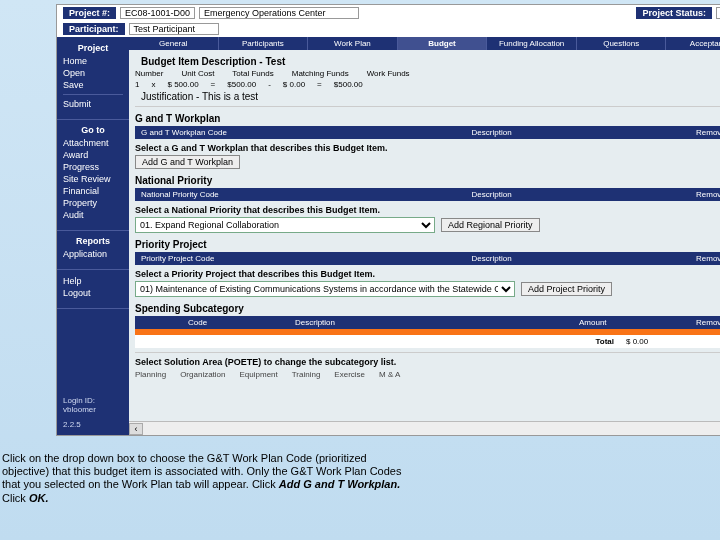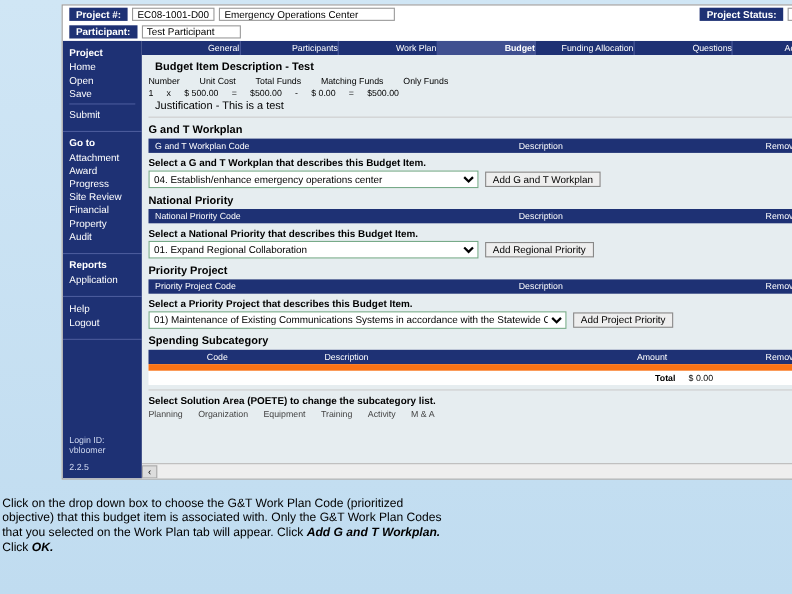--- a/index.html
+++ b/index.html
@@ -2,31 +2,31 @@
 <html><head>
 <meta charset="utf-8">
 <style>
   * { box-sizing: border-box; margin: 0; padding: 0; }
   body { font-family: Arial, sans-serif; font-size: 10px; background: #fff; width: 720px; }
   .slide { width: 720px; height: 540px; position: relative; background: linear-gradient(#d0e6f5, #c0dcf0); }
   .app-frame { position: absolute; left: 56px; top: 4px; width: 701px; height: 432px; background: #fff; border: 1px solid #999; display: flex; flex-direction: column; overflow: hidden; }
   .app-body { flex: 1; display: flex; overflow: hidden; }
   .sidebar { width: 72px; background: #1e3174; color: #fff; display: flex; flex-direction: column; font-size: 9px; padding: 4px 0; }
   .side-group { padding: 2px 6px 6px 6px; }
-  .side-head { font-weight: bold; color: #fff; margin-bottom: 2px; }
+  .side-head { font-weight: bold; color: #fff; margin-bottom: 2px; text-align: center; }
   .side-item { color: #fff; padding: 1px 0; cursor: pointer; }
   .side-divider { border-top: 1px solid #4a5a9b; margin: 3px 0; }
   .side-login { font-size: 8px; padding: 4px 6px; color: #cfd8f0; margin-top: auto; }
   .side-version { font-size: 8px; color: #cfd8f0; padding: 2px 6px; }
   .main { flex: 1; background: #e6edf0; overflow: hidden; display: flex; flex-direction: column; }
   .hdr-row { display: flex; align-items: center; padding: 2px 6px; font-size: 9px; gap: 4px; }
   .hdr-row .lbl { background: #1e3174; color: #fff; padding: 1px 6px; font-weight: bold; }
   .hdr-val { background: #fff; border: 1px solid #999; padding: 0 4px; min-width: 70px; display: inline-block; }
   .tabrow { display: flex; background: #1e3174; }
-  .tabrow .tab { flex: 1; text-align: right; color: #fff; font-size: 8px; padding: 2px 0; border-right: 1px solid #4a5a9b; cursor: pointer; }
+  .tabrow .tab { flex: 1; text-align: center; color: #fff; font-size: 8px; padding: 2px 0; border-right: 1px solid #4a5a9b; cursor: pointer; }
   .tabrow .tab.active { background: #405090; font-weight: bold; }
   .content { flex: 1; overflow-y: auto; padding: 4px 6px; }
   .section-title { font-weight: bold; font-size: 10px; margin: 6px 0 2px 0; color: #000; }
   .plain-line { font-size: 10px; margin: 2px 6px; }
   .mini-table { display: flex; gap: 18px; font-size: 8px; margin: 2px 0 0 0; }
   .darkbar { background: #1e3174; color: #fff; display: flex; font-size: 8px; }
   .darkbar > div { padding: 2px 6px; }
   .darkbar .c1 { flex: 3; }
   .darkbar .c2 { flex: 2; }
   .darkbar .c3 { width: 60px; text-align: left; }
@@ -116,21 +116,21 @@
           <div class="tab">Acceptance</div>
         </div>
 
         <div class="content">
           <div class="plain-line" style="font-weight:bold">Budget Item Description - Test</div>
           <div class="mini-table">
             <span>Number</span>
             <span>Unit Cost</span>
             <span>Total Funds</span>
             <span>Matching Funds</span>
-            <span>Only Funds</span>
+            <span>Work Funds</span>
           </div>
           <div class="mini-table" style="gap:12px;">
             <span>1</span>
               <span>x</span>
             <span>$ 500.00</span>
               <span>=</span>
             <span>$500.00</span>
               <span>-</span>
             <span>$ 0.00</span>
               <span>=</span>
@@ -142,21 +142,20 @@
           <hr class="thin">
 
           <div class="section-title">G and T Workplan</div>
           <div class="darkbar">
             <div class="c1">G and T Workplan Code</div>
             <div class="c2">Description</div>
             <div class="c3">Remove</div>
           </div>
           <div class="subhead">Select a G and T Workplan that describes this Budget Item.</div>
           <div class="ctrl-row">
-            <select class="sel"><option>04. Establish/enhance emergency operations center</option></select>
             <button class="btn">Add G and T Workplan</button>
           </div>
 
           <div class="section-title">National Priority</div>
           <div class="darkbar">
             <div class="c1">National Priority Code</div>
             <div class="c2">Description</div>
             <div class="c3">Remove</div>
           </div>
           <div class="subhead">Select a National Priority that describes this Budget Item.</div>
@@ -190,21 +189,21 @@
             <div class="sc3">$ 0.00</div>
             <div class="sc4"></div>
           </div>
           <hr class="thin">
           <div class="subhead">Select Solution Area (POETE) to change the subcategory list.</div>
           <div class="sol-row">
             <span>Planning</span>
             <span>Organization</span>
             <span>Equipment</span>
             <span>Training</span>
-            <span>Activity</span>
+            <span>Exercise</span>
             <span>M &amp; A</span>
           </div>
         </div>
 
         <div class="scrollbar-h">
           <div class="sb-btn">‹</div>
           <div class="sb-track"></div>
           <div class="sb-btn">›</div>
         </div>
       </div>

